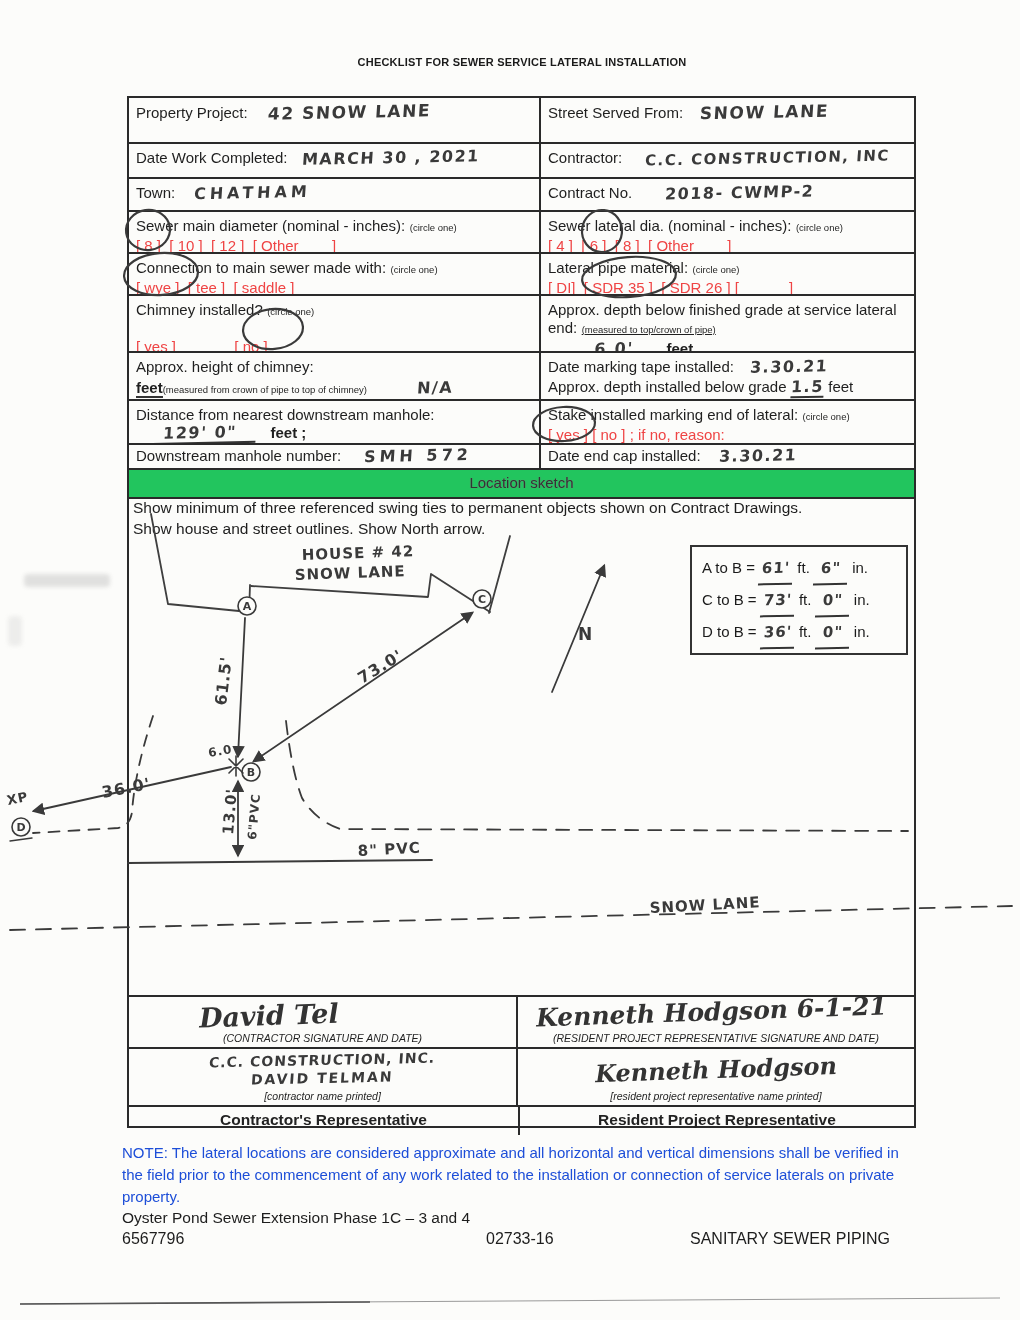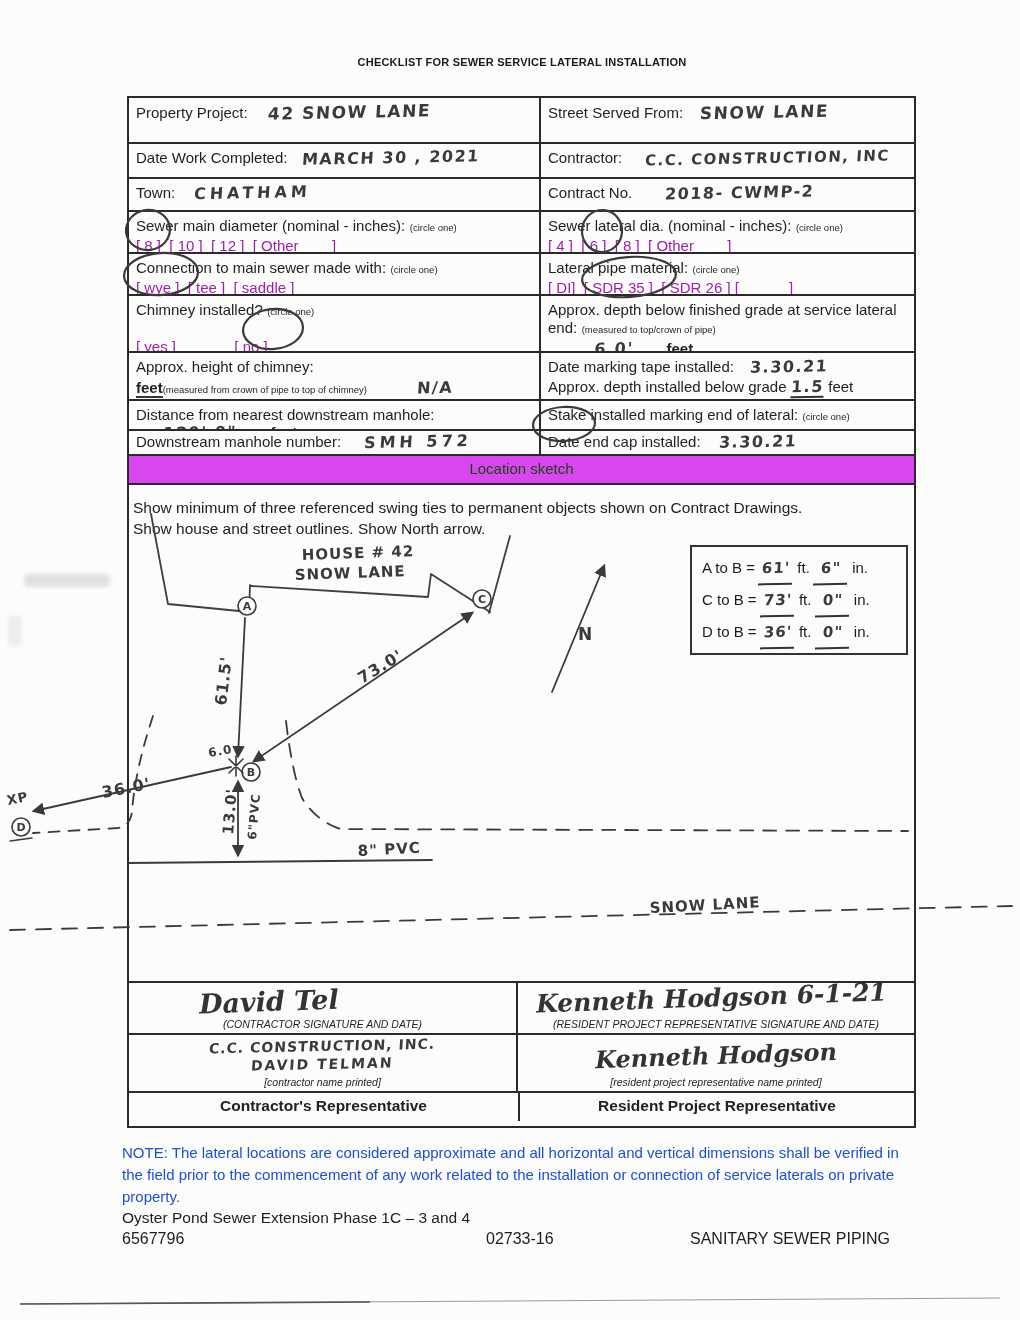--- a/index.html
+++ b/index.html
@@ -2,38 +2,38 @@
 <html><head>
 <meta charset="utf-8">
 <style>
   html,body{margin:0;padding:0;background:#e8e8e6;}
   .page{position:relative;width:1020px;height:1320px;background:#fcfcfa;overflow:hidden;
         font-family:"Liberation Sans",sans-serif;color:#222;}
   
   .abs{position:absolute;}
   .lbl{font-size:15px;color:#1f1f1f;}
   .small{font-size:9.5px;color:#1f1f1f;}
-  .opts{font-size:15px;white-space:pre;color:#a21caf;}
+  .opts{font-size:15px;white-space:pre;color:#ef4444;}
   .hw{display:inline-block;font-family:"DejaVu Sans",sans-serif;font-weight:600;color:#3a3a3a;
       letter-spacing:1.5px;transform:rotate(-1.2deg) skewX(-5deg);font-size:16px;}
   .script{font-family:"DejaVu Serif",serif;font-style:italic;font-weight:600;color:#333;
           transform:rotate(-2deg);display:inline-block;}
   .u{border-bottom:2px solid #333;}
   
   .title{left:128px;top:56px;width:788px;text-align:center;font-weight:bold;font-size:11px;
          letter-spacing:.2px;color:#1b1b1b;}
   
   .formbox{left:127px;top:96px;width:789px;height:1032px;border:2px solid #2a2a2a;box-sizing:border-box;
            background:transparent;}
   .row{display:flex;border-top:2px solid #2a2a2a;box-sizing:border-box;}
   .row.first{border-top:none;}
   .cell{padding:5px 7px 0 7px;box-sizing:border-box;overflow:hidden;line-height:18px;}
   .cl{width:412px;border-right:2px solid #2a2a2a;}
   .cr{flex:1;}
-  .bar{background:#d946ef;border-top:2px solid #2a2a2a;text-align:center;font-size:15px;color:#333;
+  .bar{background:#22c55e;border-top:2px solid #2a2a2a;text-align:center;font-size:15px;color:#333;
        line-height:25px;text-shadow:0 0 1px #888;}
   .sigcl{width:389px;border-right:2px solid #2a2a2a;}
   .sigcr{flex:1;}
   .sigcell{display:flex;flex-direction:column;justify-content:space-between;box-sizing:border-box;
            padding:2px 4px;overflow:hidden;}
   .cap{font-size:10.5px;font-style:italic;text-align:center;color:#1f1f1f;line-height:13px;}
   .roles{font-size:15.5px;font-weight:bold;text-align:center;line-height:26px;}
   
   .instr{left:133px;top:497px;width:772px;font-size:15.5px;line-height:21px;color:#1d1d1d;}
   .refbox{left:690px;top:545px;width:218px;border:2px solid #333;box-sizing:border-box;
@@ -123,21 +123,21 @@
 
     <div class="row" style="height:57px;">
       <div class="cell cl">
         <div><span class="lbl">Chimney installed?</span>
           <span class="small">(circle one)</span></div>
         <div class="opts" style="margin-top:17px;">[ yes ]              [ no ]</div>
       </div>
       <div class="cell cr">
         <div style="line-height:18px;">
           <span class="lbl">Approx. depth below finished grade at service lateral end:</span>
-          <span class="small" style="text-align:right;">(measured to top/crown of pipe)</span>
+          <span class="small" style="text-decoration:underline;text-align:right;">(measured to top/crown of pipe)</span>
         </div>
         <div style="margin-top:1px;">
           <span class="hw u" style="margin-left:34px;min-width:64px;text-align:center;">6.0'</span>
           <span class="lbl" style="margin-left:16px;font-weight:bold;">feet</span>
         </div>
       </div>
     </div>
 
     <div class="row" style="height:48px;">
       <div class="cell cl">
@@ -149,21 +149,21 @@
       </div>
       <div class="cell cr">
         <div><span class="lbl">Date marking tape installed:</span>
           <span class="hw" style="margin-left:12px;">3.30.21</span></div>
         <div style="margin-top:2px;"><span class="lbl">Approx. depth installed below grade</span>
           <span class="hw u" style="min-width:30px;text-align:center;">1.5</span>
           <span class="lbl">feet</span></div>
       </div>
     </div>
 
-    <div class="row" style="height:30px;">
+    <div class="row" style="height:44px;">
       <div class="cell cl">
         <div><span class="lbl">Distance from nearest downstream manhole:</span></div>
         <div>
           <span class="hw u" style="margin-left:8px;min-width:112px;text-align:center;">129' 0"</span>
           <span class="lbl" style="margin-left:10px;font-weight:bold;">feet ;</span>
         </div>
       </div>
       <div class="cell cr">
         <div><span class="lbl">Stake installed marking end of lateral:</span>
           <span class="small">(circle one)</span></div>

